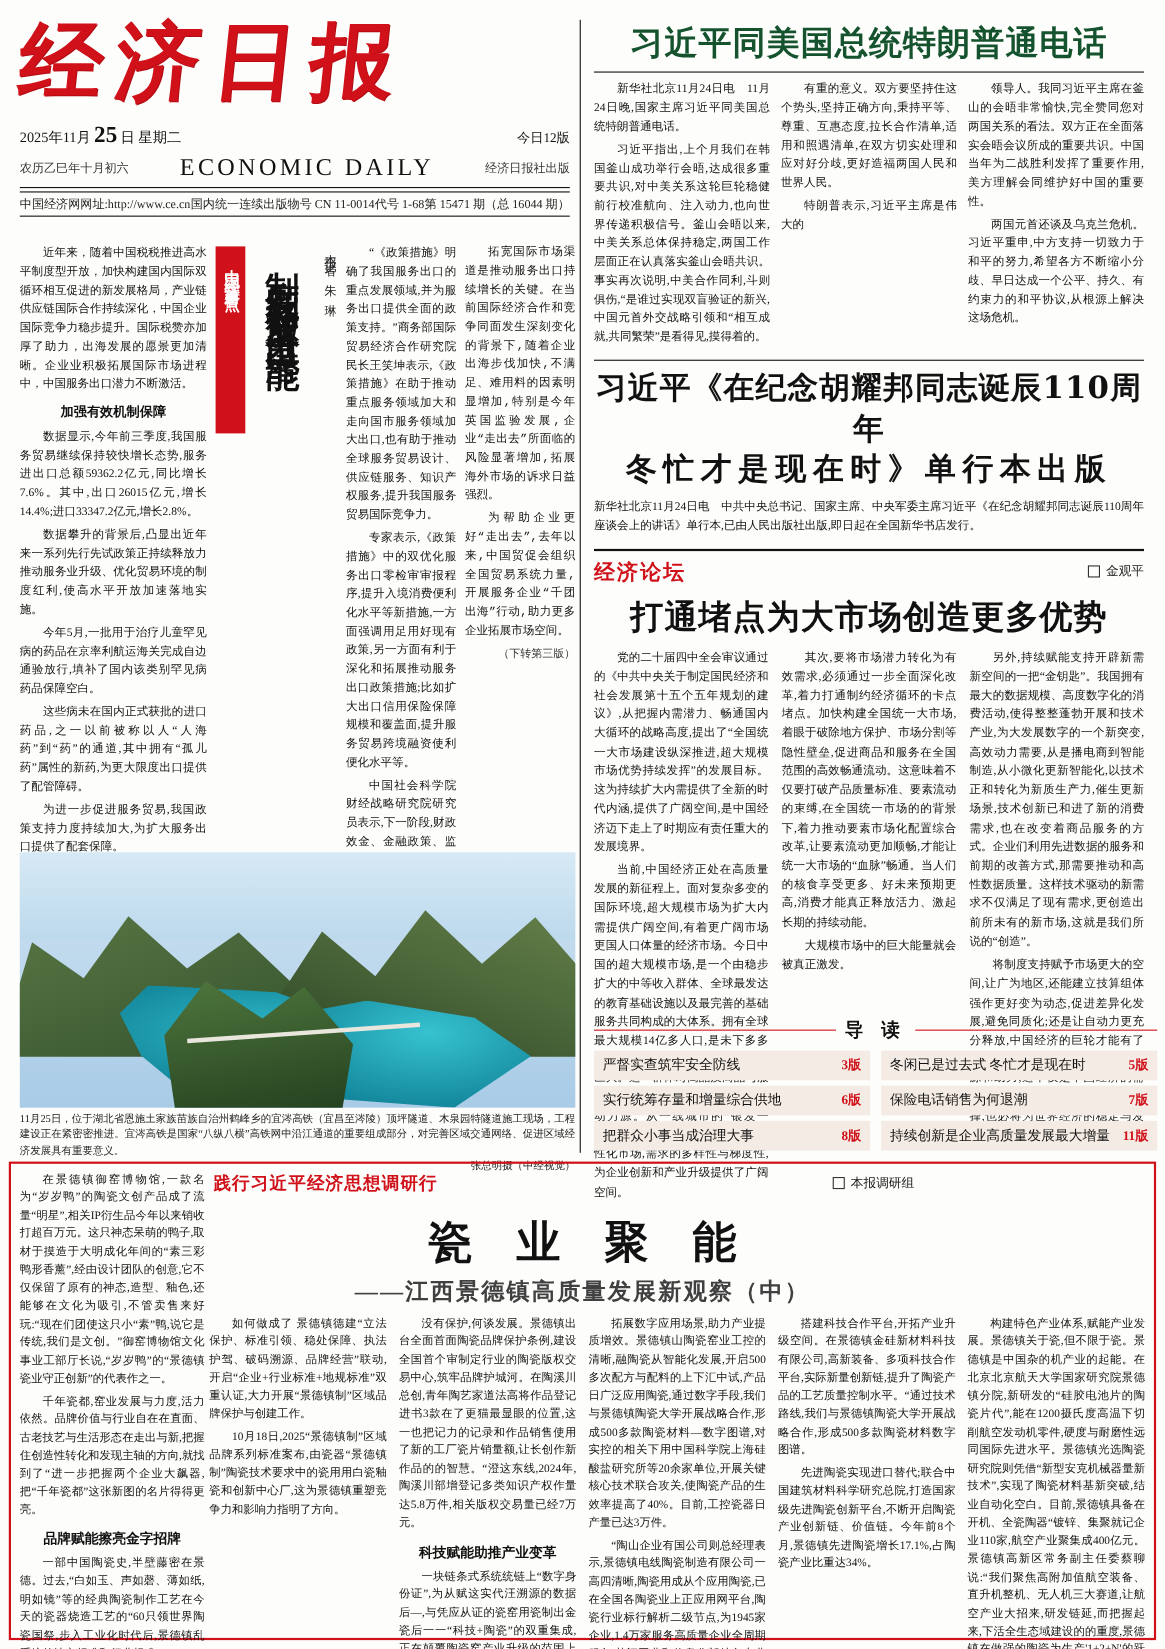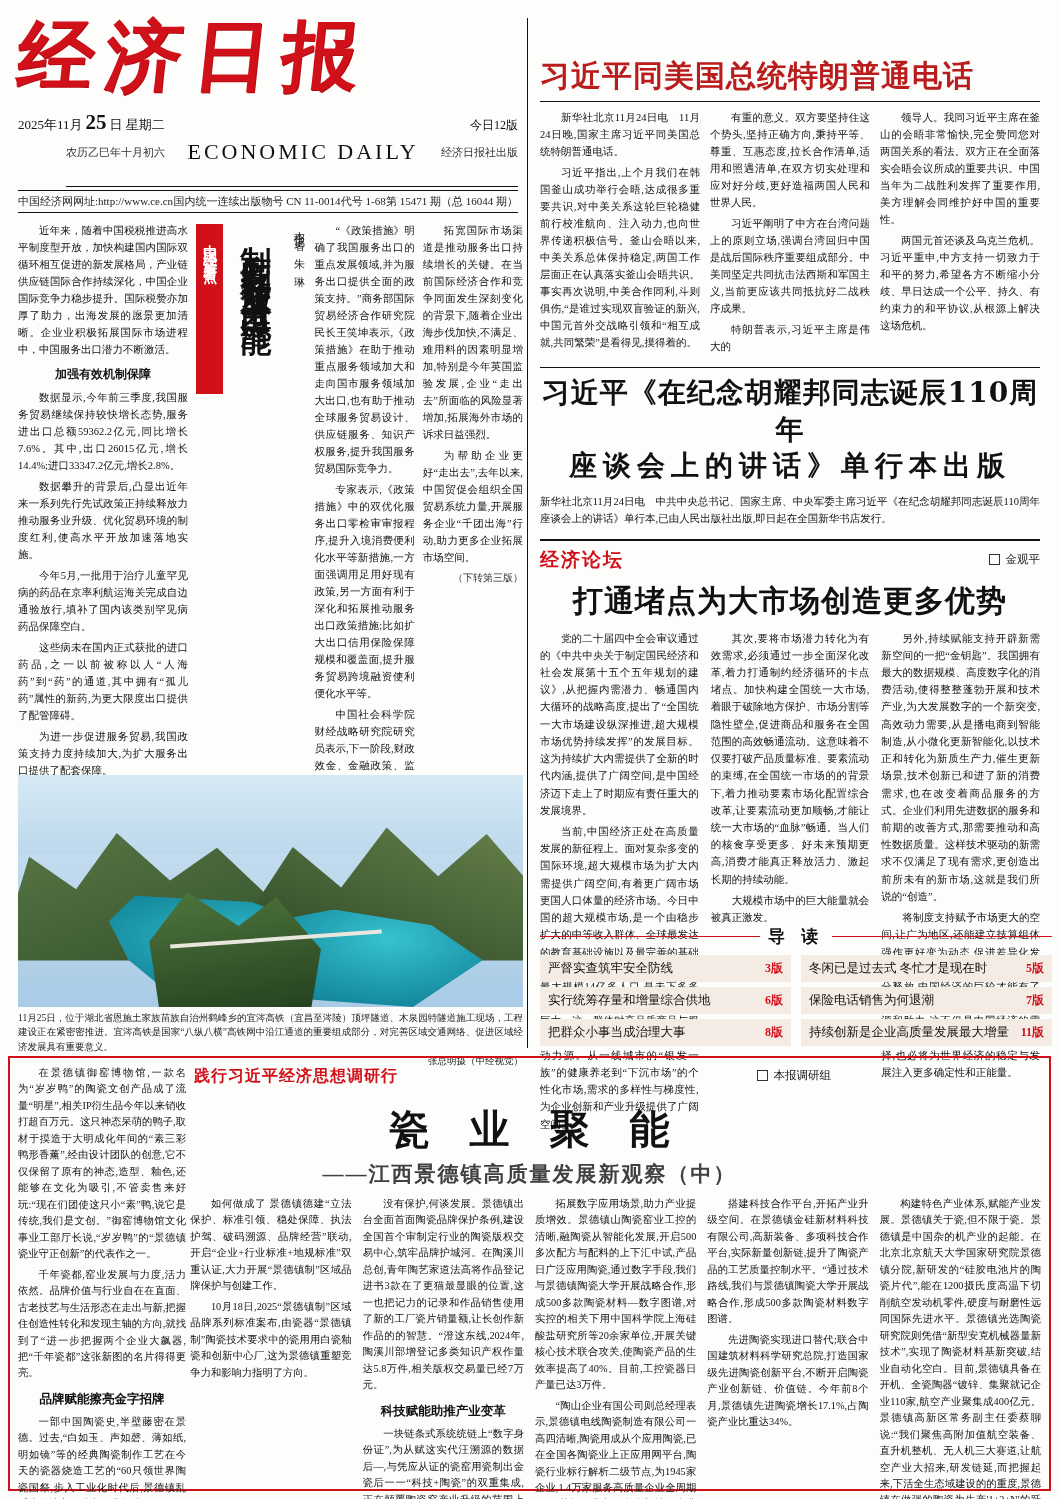--- a/index.html
+++ b/index.html
@@ -21,21 +21,21 @@
     white-space:nowrap;
   }
   .mast-line{
     display:flex;align-items:flex-end;justify-content:space-between;
     margin-top:16px;padding-bottom:4px;
   }
   .mast-date{font-size:13px;color:#111;text-align:right;}
   .mast-date .big{font-size:21px;font-weight:700;margin:0 3px;}
   .mast-right{font-size:12px;text-align:right;line-height:1.7;}
   .mast-sub{display:flex;justify-content:space-between;align-items:center;
-    border-bottom:1px solid #111;padding-bottom:21px;margin-left:48px;}
+    border-bottom:1px solid #111;padding-bottom:5px;}
   .lunar{font-size:11px;color:#333;}
   .eng{font-family:"Liberation Serif",serif;font-size:22px;letter-spacing:3px;
     color:#111;}
   .pub{font-size:11px;color:#333;}
   .mast-url{display:flex;justify-content:space-between;font-size:11px;
     border-top:1px solid #111;border-bottom:1px solid #111;
     margin-top:3px;padding:3px 0;color:#222;}
 
   
   .left-zone{position:absolute;left:18px;top:222px;width:505px;}
@@ -55,21 +55,21 @@
     font-size:31px;font-weight:700;letter-spacing:7px;line-height:1.25;
     height:440px;margin-left:6px;color:#111;
   }
   .byline{
     writing-mode:vertical-rl;text-orientation:upright;
     font-size:11px;letter-spacing:3px;color:#222;margin-left:8px;height:150px;
   }
   .col2{width:118px;font-size:10.5px;line-height:1.62;text-align:justify;}
   .col2 p{margin:0 0 4px 0;text-indent:2em;}
   .col3{width:118px;font-size:10.5px;line-height:1.62;text-align:justify;}
-  .col3 p{margin:0 0 4px 0;text-indent:2em;}
+  .col3 p{margin:0 0 4px 0;text-indent:2em;font-family:Liberation Mono, monospace;}
   .jump{text-align:right;font-size:10px;color:#333;margin-top:2px;}
 
   
   .photo{position:absolute;left:18px;top:775px;width:505px;height:250px;}
   .photo .img{width:100%;height:232px;position:relative;overflow:hidden;
     background:linear-gradient(#cfe3f2,#a9cbe6);}
   .sky{position:absolute;left:0;top:0;width:100%;height:34%;
     background:linear-gradient(#d7e9f5,#bcd9ec);}
   .mtnA{position:absolute;left:-4%;top:16%;width:62%;height:64%;
     background:linear-gradient(160deg,#5d7a46,#32512c);
@@ -90,21 +90,21 @@
     background:#e9e6dd;transform:rotate(-4deg);}
   .cap{font-size:9.5px;line-height:1.5;margin-top:4px;text-align:justify;color:#222;}
   .cap .sig{display:block;text-align:right;}
 
   .vdiv{position:absolute;left:527px;top:18px;width:1px;height:1030px;background:#111;}
 
   
   .tr{position:absolute;left:540px;top:22px;width:500px;}
   .head1{
     font-family:"DejaVu Serif",serif;font-weight:700;
-    font-size:30px;letter-spacing:1px;line-height:1.18;text-align:left;color:#b91c1c;margin-top:36px;
+    font-size:30px;letter-spacing:1px;line-height:1.18;text-align:center;color:#14532d;
   }
   .rule-th{border-bottom:1px solid #111;margin:8px 0 7px;}
   .tr-cols{display:flex;gap:10px;font-size:10.5px;line-height:1.62;text-align:justify;}
   .tr-cols .c{flex:1;}
   .tr-cols p{margin:0 0 4px 0;text-indent:2em;}
 
   .head2{
     font-family:"DejaVu Serif",serif;font-weight:700;font-size:28px;
     line-height:1.3;letter-spacing:1px;text-align:center;margin-top:6px;
   }
@@ -232,34 +232,33 @@
   <div class="tr">
     <div class="head1">习近平同美国总统特朗普通电话</div>
     <div class="rule-th"></div>
     <div class="tr-cols">
       <div class="c">
         <p>新华社北京11月24日电　11月24日晚,国家主席习近平同美国总统特朗普通电话。</p>
         <p>习近平指出,上个月我们在韩国釜山成功举行会晤,达成很多重要共识,对中美关系这轮巨轮稳健前行校准航向、注入动力,也向世界传递积极信号。釜山会晤以来,中美关系总体保持稳定,两国工作层面正在认真落实釜山会晤共识。事实再次说明,中美合作同利,斗则俱伤,“是谁过实现双盲验证的新兴,中国元首外交战略引领和“相互成就,共同繁荣”是看得见,摸得着的。</p>
       </div>
       <div class="c">
         <p>有重的意义。双方要坚持住这个势头,坚持正确方向,秉持平等、尊重、互惠态度,拉长合作清单,适用和照遇清单,在双方切实处理和应对好分歧,更好造福两国人民和世界人民。</p>
-        <p>习近平阐明了中方在台湾问题上的原则立场,强调台湾回归中国是战后国际秩序重要组成部分。中美同坚定共同抗击法西斯和军国主义,当前更应该共同抵抗好二战秩序成果。</p>
         <p>特朗普表示,习近平主席是伟大的</p>
       </div>
       <div class="c">
         <p>领导人。我同习近平主席在釜山的会晤非常愉快,完全赞同您对两国关系的看法。双方正在全面落实会晤会议所成的重要共识。中国当年为二战胜利发挥了重要作用,美方理解会同维护好中国的重要性。</p>
         <p>两国元首还谈及乌克兰危机。习近平重申,中方支持一切致力于和平的努力,希望各方不断缩小分歧、早日达成一个公平、持久、有约束力的和平协议,从根源上解决这场危机。</p>
       </div>
     </div>
 
     <div class="rule-th"></div>
 
     <div class="head2">
       <span>习近平《在纪念胡耀邦同志诞辰110周年</span>
-      <span class="l2">座谈会上的讲话》单行本出版</span>
+      <span class="l2">冬忙才是现在时》单行本出版</span>
     </div>
     <div class="brief">新华社北京11月24日电　中共中央总书记、国家主席、中央军委主席习近平《在纪念胡耀邦同志诞辰110周年座谈会上的讲话》单行本,已由人民出版社出版,即日起在全国新华书店发行。</div>
 
     <div class="forum-bar">
       <div class="forum-t">经济论坛</div>
       <div class="forum-a">
         <span class="sq"></span>
         <span>金观平</span>
       </div>
     </div>

